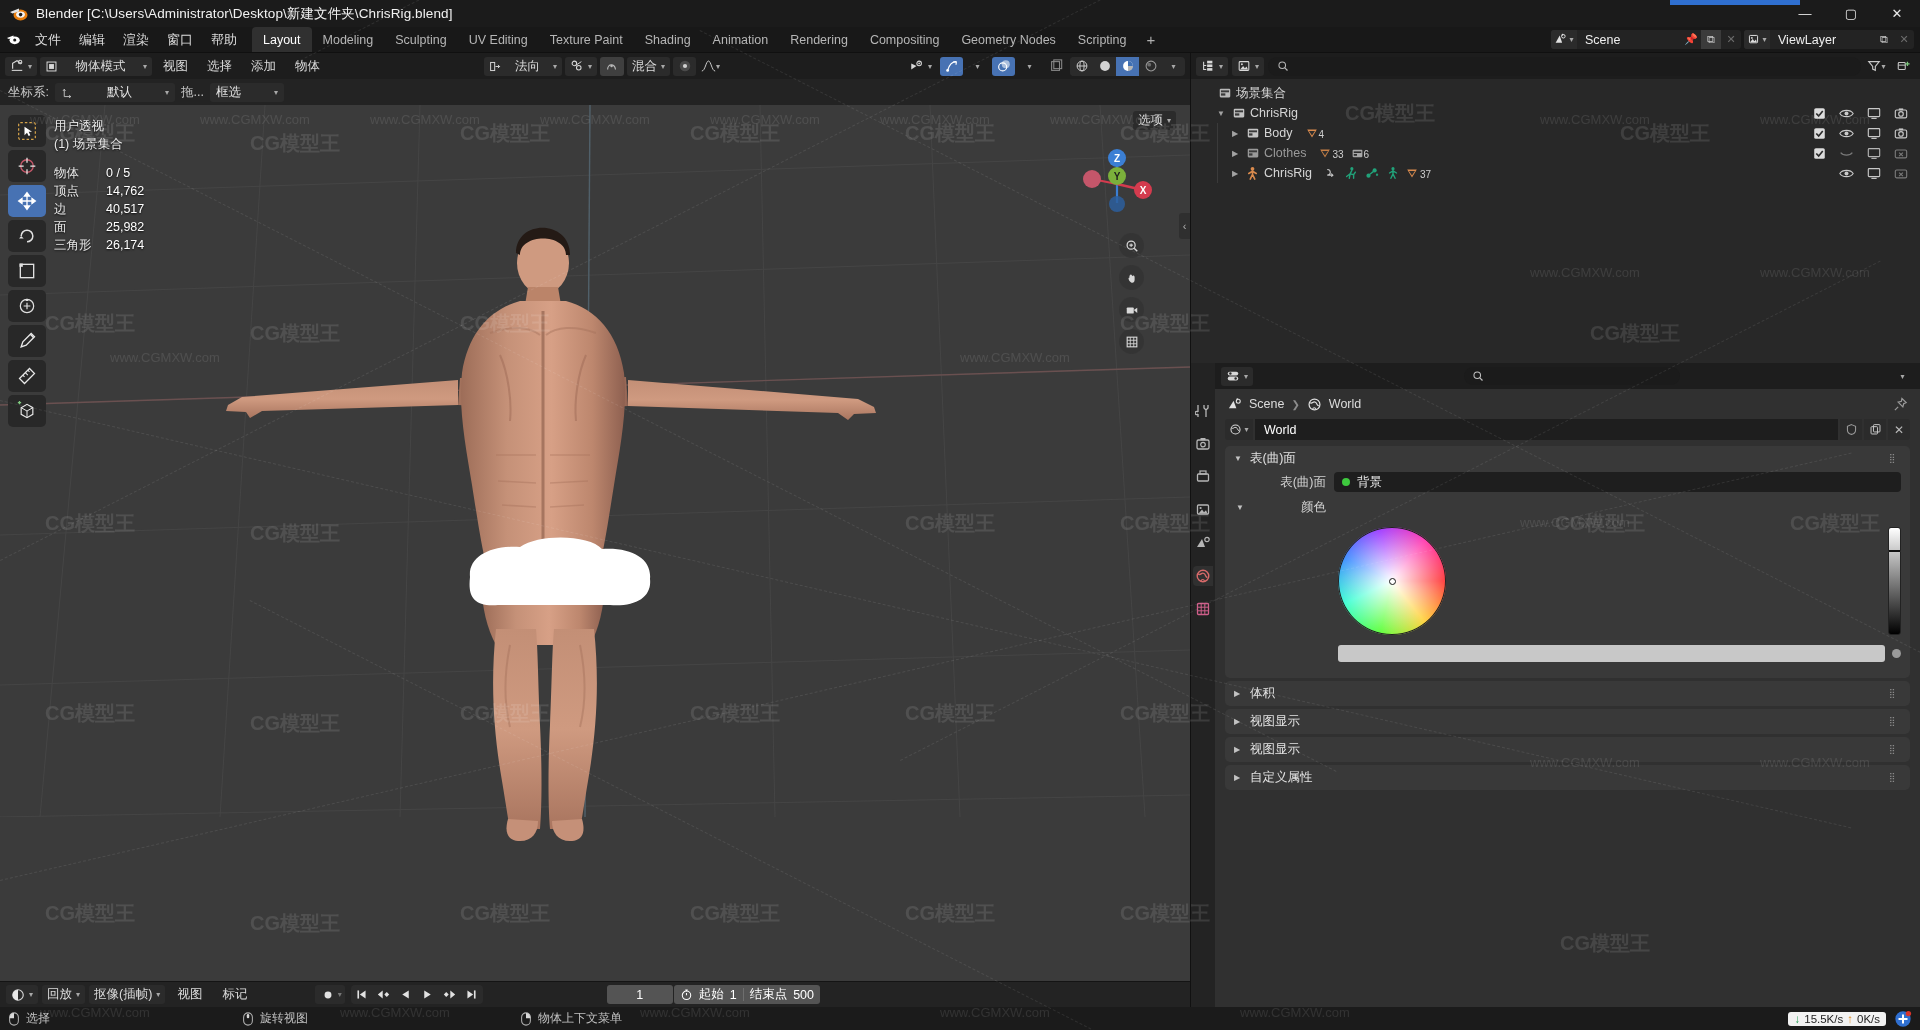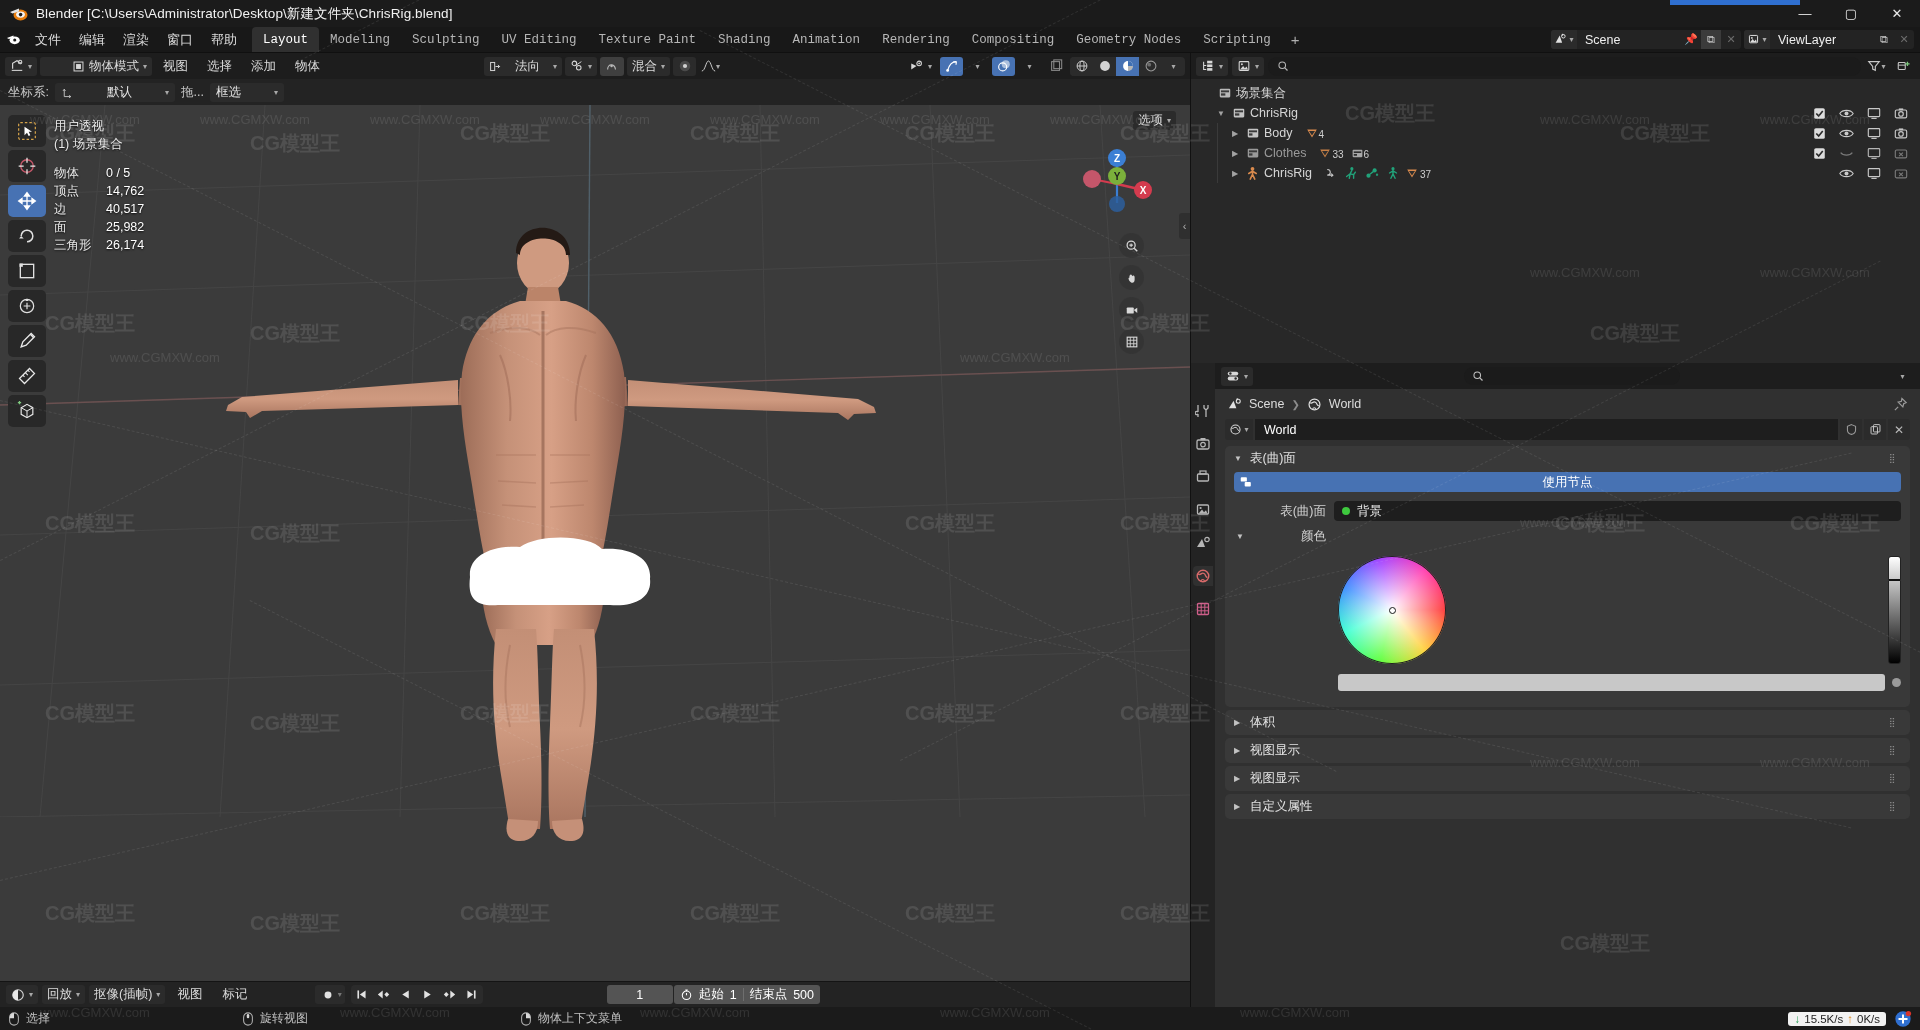--- a/index.html
+++ b/index.html
@@ -27,21 +27,21 @@
   
   .topbar {
     height:26px; background:#181818; display:flex; align-items:stretch;
     flex:0 0 26px; border-bottom:1px solid #101010; position:relative;
   }
   .topbar-left { display:flex; align-items:center; }
   .b-icon { width:26px; display:flex; align-items:center; justify-content:center; }
   .menu-item { padding:0 9px; display:flex; align-items:center; font-size:13px; color:#dcdcdc; height:26px; }
   .ws-tabs { display:flex; align-items:stretch; margin-left:6px; }
   .ws-tab { padding:0 11px; display:flex; align-items:center; font-size:12.5px; color:#b6b6b6;
-            border-radius:4px 4px 0 0;font-family:Liberation Mono, monospace; }
+            border-radius:4px 4px 0 0; }
   .ws-tab.active { background:#303030; color:#ffffff; }
   .ws-add { padding:0 9px; display:flex; align-items:center; color:#b0b0b0; font-size:15px; }
   .topbar-right { margin-left:auto; display:flex; align-items:center; gap:3px; padding-right:6px; }
   .scene-field {
     display:flex; align-items:center; height:19px; background:#232323;
     border-radius:3px; overflow:hidden;
   }
   .sf-icon { width:26px; height:19px; display:flex; align-items:center; justify-content:center;
              background:#2b2b2b; gap:2px; }
   .sf-name { padding:0 10px 0 8px; font-size:12.5px; color:#efefef; min-width:104px; }
@@ -58,21 +58,21 @@
   .vp-header {
     height:26px; background:#1d1d1d; display:flex; align-items:center;
     gap:3px; padding:0 5px; flex:0 0 26px; position:relative; z-index:6;
   }
   .btn {
     height:19px; background:#2b2b2b; border-radius:3px; display:flex;
     align-items:center; padding:0 5px; gap:4px; color:#dcdcdc; font-size:12.5px;
   }
   .btn.flat { background:transparent; }
   .chev { font-size:8px; color:#a8a8a8; }
-  .mode-sel { min-width:112px; justify-content:flex-end; }
+  .mode-sel { min-width:112px; justify-content:space-between; }
   .vp-menu { padding:0 8px; color:#dcdcdc; font-size:12.5px; height:26px; display:flex; align-items:center; }
   .sq { width:23px; height:19px; background:#2b2b2b; border-radius:3px;
         display:flex; align-items:center; justify-content:center; }
   .sq.on { background:#4772b3; }
   .sq.off { background:#2b2b2b; }
   .sq.ghost { background:transparent; }
   .pill { display:flex; background:#2b2b2b; border-radius:4px; overflow:hidden; }
   .pill .sq { border-radius:0; }
 
   
@@ -1176,29 +1176,20 @@
             <div class="id-btn last">✕</div>
           </div>
 
           <div class="panel">
             <div class="panel-head">
               <span class="tri">▼</span>
               <span>表(曲)面</span>
               <span class="grip">⣿</span>
             </div>
             <div class="panel-body">
-              <div class="usenodes">
-                <span class="lico">
-                  <svg width="14" height="14" viewBox="0 0 16 16">
-                    <rect x="2" y="2.5" width="7" height="5" rx="1" fill="#fff"></rect>
-                    <rect x="6.5" y="8" width="7" height="5" rx="1" fill="#fff"></rect>
-                  </svg>
-                </span>
-                <span>使用节点</span>
-              </div>
 
               <div class="prow">
                 <span class="plabel">表(曲)面</span>
                 <div class="pctrl">
                   <span class="dot" style="background:#3ec93e"></span>
                   <span>背景</span>
                 </div>
               </div>
 
               <div class="prow">

